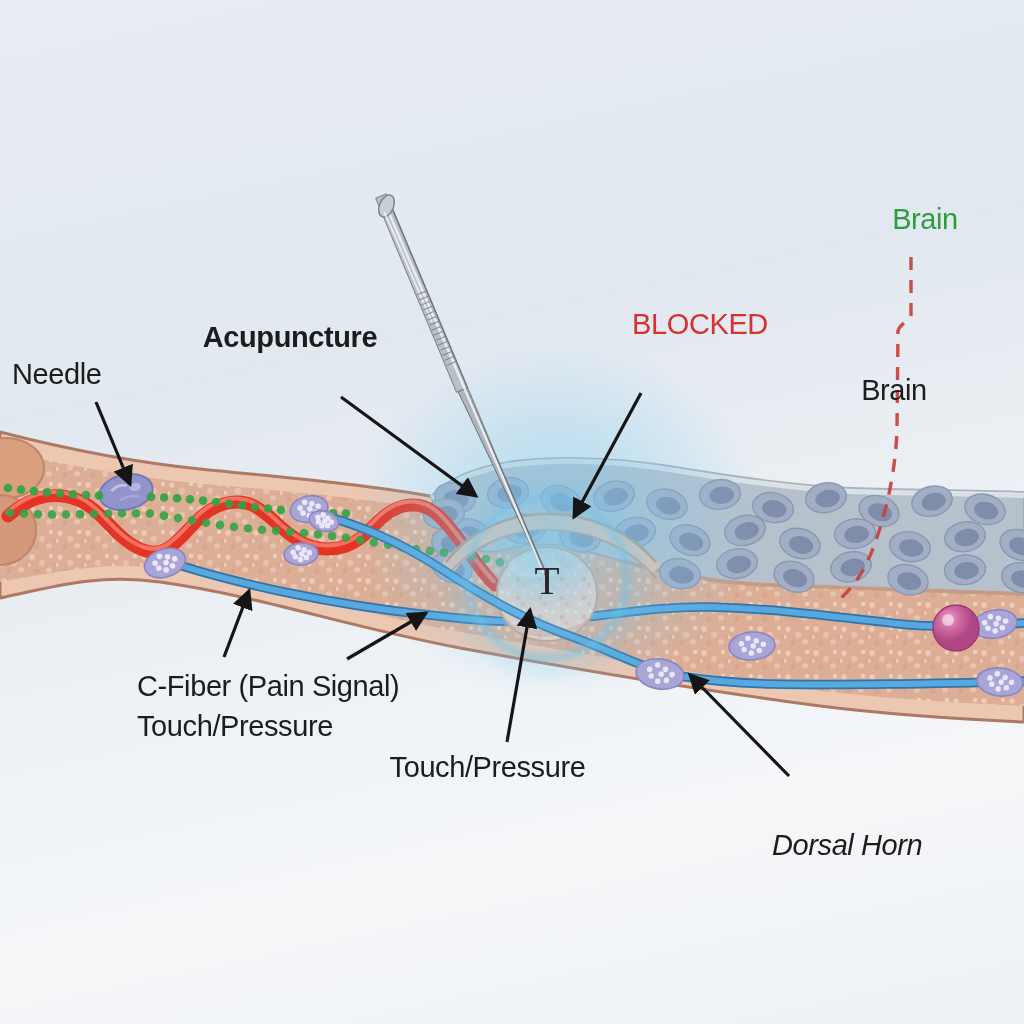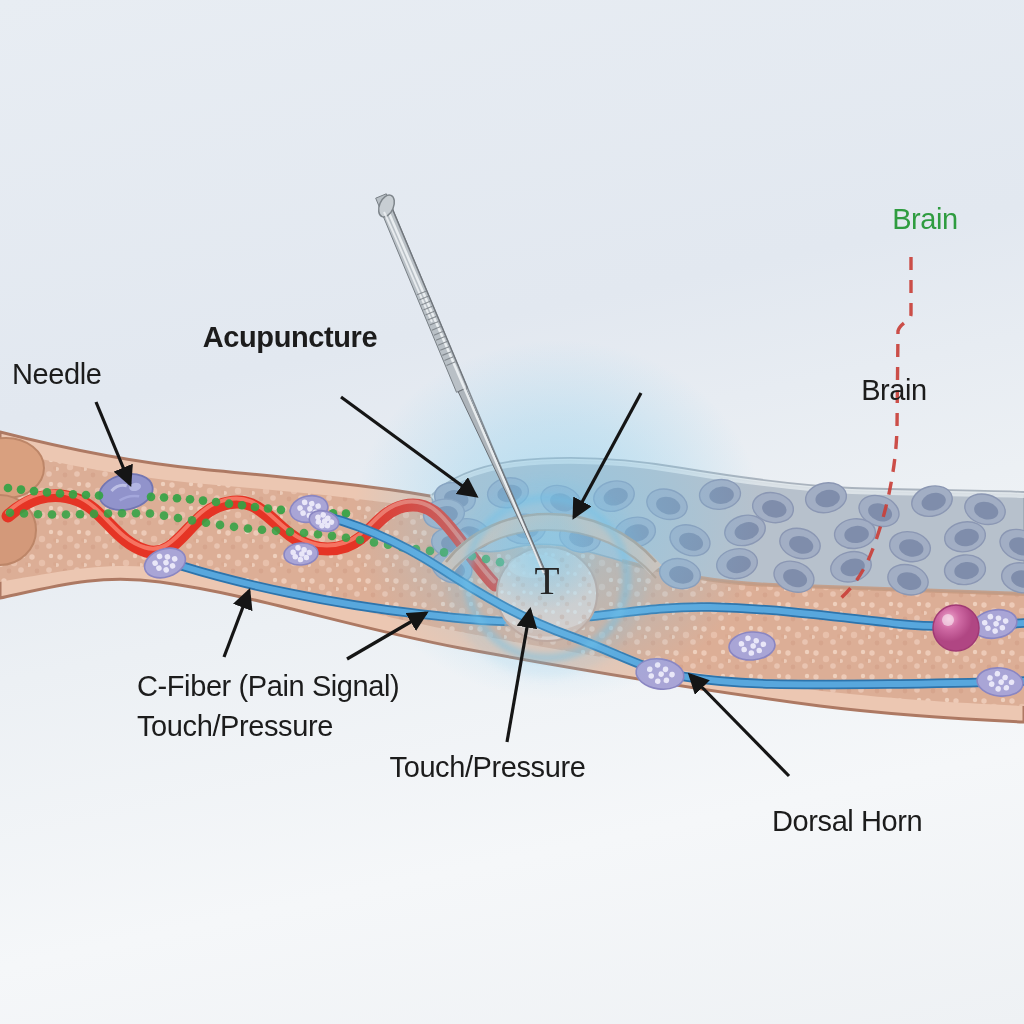--- a/index.html
+++ b/index.html
@@ -457,32 +457,33 @@
   </g>
 </svg>
 
 <div class="lbl" style="left:12px;top:355px;">Needle</div>
 
 <div class="lbl center" style="left:170px;top:318px;width:240px;font-weight:bold;">
   <div>Acupuncture</div>
 </div>
 
 <div class="lbl center" style="left:578px;top:303px;width:244px;line-height:42px;">
+  <div class="red">BLOCKED</div>
 </div>
 
 <div class="lbl center green" style="left:878px;top:200px;width:94px;">Brain</div>
 
 <div class="lbl center" style="left:850px;top:371px;width:88px;">Brain</div>
 
 <div class="lbl" style="left:113px;top:666px;line-height:40px;margin-left:24px;">
   <div>C-Fiber (Pain Signal)</div>
   <div>Touch/Pressure</div>
 </div>
 
 <div class="lbl center" style="left:360px;top:748px;width:255px;">
   <div>Touch/Pressure</div>
 </div>
 
-<div class="lbl" style="left:772px;top:802px;">Dorsal Horn</div>
+<div class="lbl" style="left:772px;top:826px;font-style:italic;">Dorsal Horn</div>
 
 <div class="serifT" style="position:absolute;left:522px;top:560px;width:50px;text-align:center;">T</div>
 
 </div>
 
 </body></html>

